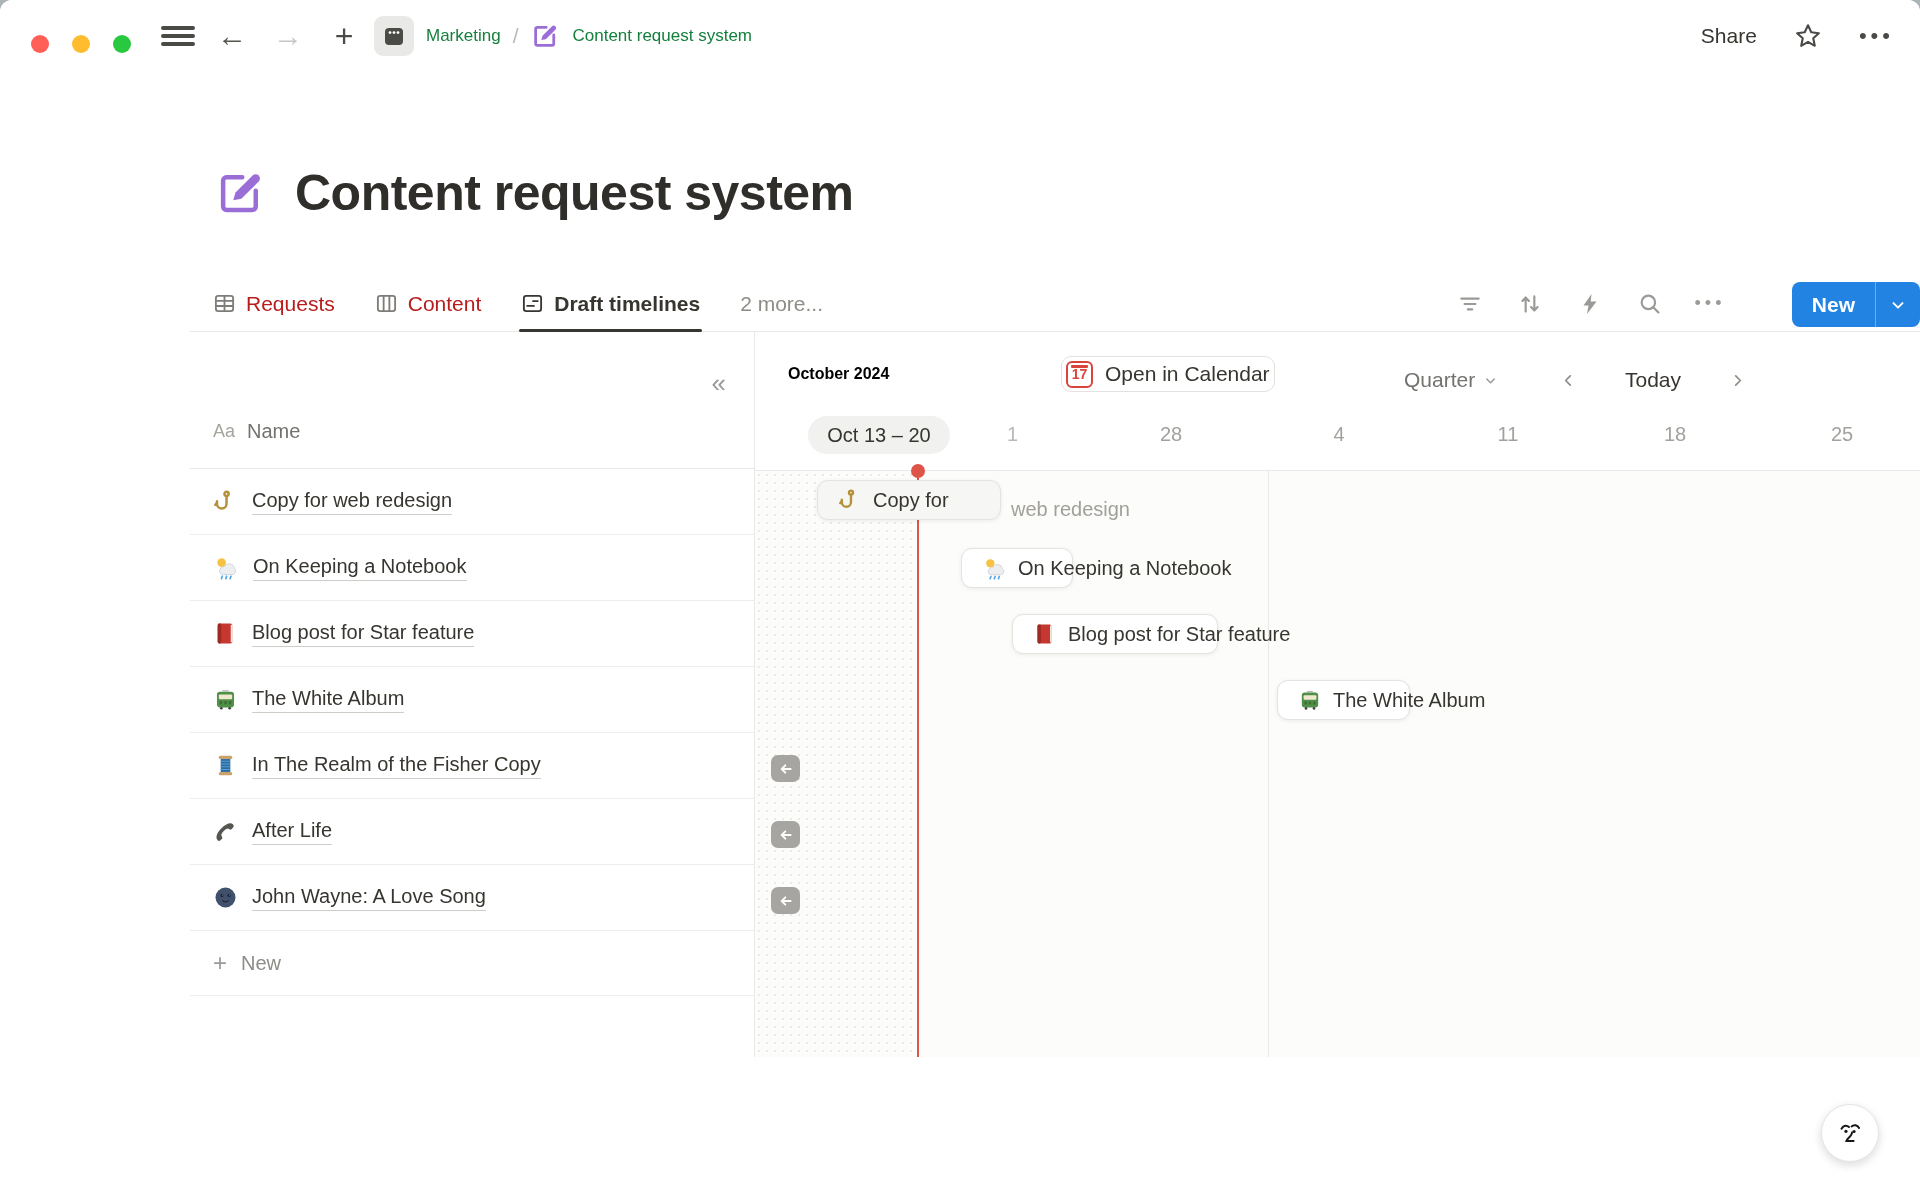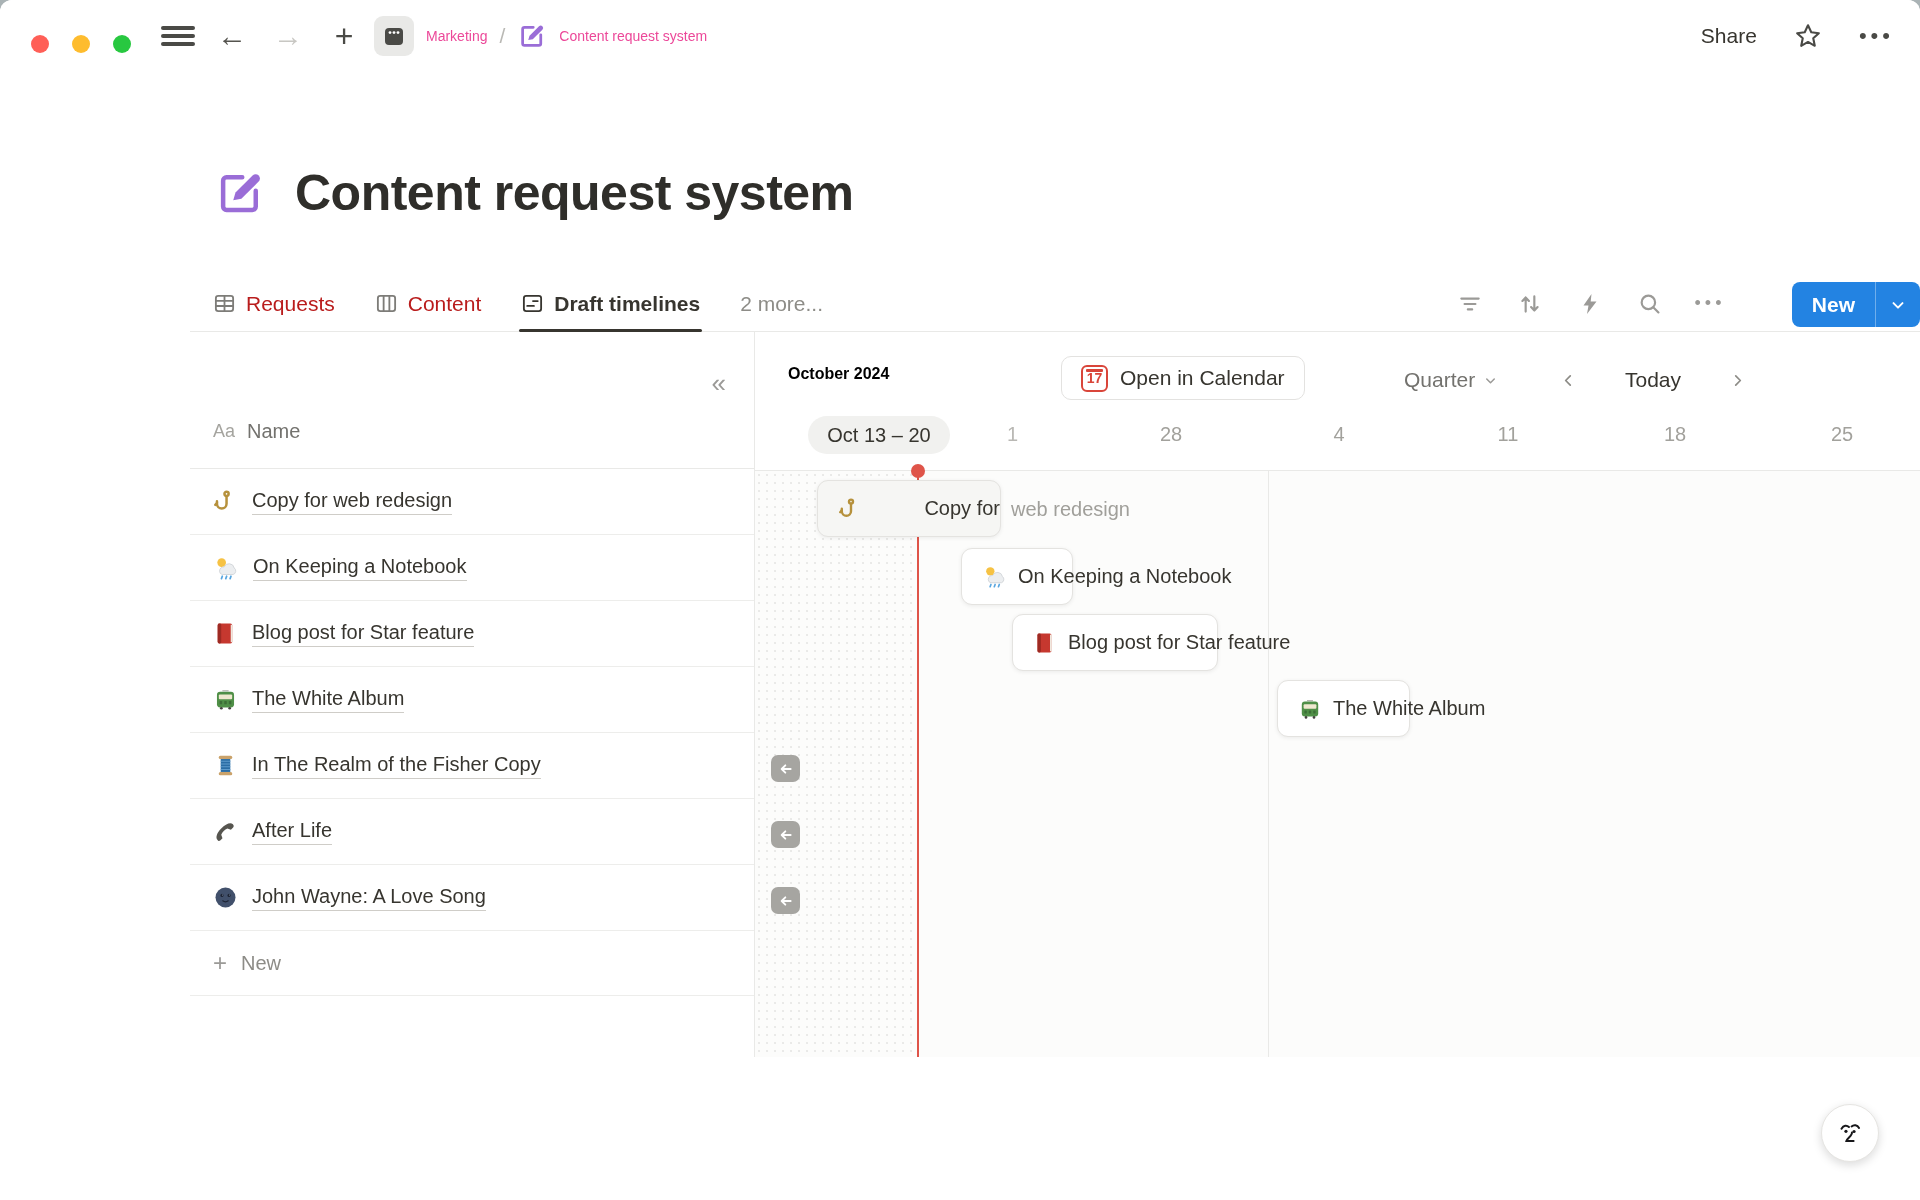--- a/index.html
+++ b/index.html
@@ -14,21 +14,21 @@
   .t-green { left:113px; background:#28c840; }
   .tb-icon { position:absolute; top:0; height:72px; display:flex; align-items:center; justify-content:center; cursor:pointer; }
   .hamburger { left:158px; width:40px; }
   .hamburger span { display:block; width:34px; height:4px; background:#4a4a46; border-radius:2px; margin:4px 0; }
   .nav-arrow { font-size:30px; line-height:72px; }
   .back { left:212px; width:40px; color:#55544f; }
   .fwd { left:268px; width:40px; color:#c8c7c3; }
   .plus { left:324px; width:40px; font-size:32px; color:#4a4a46; font-weight:300; }
   .crumb-wrap { position:absolute; left:374px; top:0; height:72px; display:flex; align-items:center; gap:12px; }
   .ws-icon { width:40px; height:40px; background:#e9e9e7; border-radius:9px; display:flex; align-items:center; justify-content:center; cursor:pointer; }
-  .crumb-txt { font-size:14px; color:#ec4899; cursor:pointer; }
+  .crumb-txt { font-size:17px; color:#15803d; cursor:pointer; }
   .crumb-sep { font-size:21px; color:#b9b8b4; }
   .tb-right { position:absolute; right:26px; top:0; height:72px; display:flex; align-items:center; gap:34px; }
   .share { font-size:21px; color:#37352f; cursor:pointer; }
   .dots { font-size:22px; letter-spacing:4px; color:#4a4a46; cursor:pointer; }
 
   
   .page-head { position:absolute; left:213px; top:164px; display:flex; align-items:center; gap:28px; }
   .page-title { font-size:50px; font-weight:700; letter-spacing:-0.5px; color:#2f2e2a; }
 
   
@@ -56,21 +56,21 @@
   .lrow:first-child { border-top:1px solid #e9e9e7; }
   .lrow-name { font-size:20px; color:#37352f; border-bottom:1.5px solid #cfcdc8; padding-bottom:2px; }
   .new-row { height:66px; display:flex; align-items:center; gap:14px; padding-left:23px; border-top:1px solid #ededeb; border-bottom:1px solid #ededeb; color:#8d8c87; font-size:20px; cursor:pointer; }
   .new-row .plus-g { font-size:24px; color:#9b9a97; font-weight:300; }
   .v-divider { position:absolute; left:754px; top:332px; width:1px; height:725px; background:#e9e9e7; }
 
   
   .timeline { position:absolute; left:755px; top:332px; right:0; height:725px; }
   .tl-header { position:absolute; left:0; top:0; width:100%; height:80px; }
   .month-label { position:absolute; left:33px; top:33px; font-size:16px; font-weight:700; color:#000000; }
-  .open-cal { position:absolute; left:306px; top:24px; height:44px; display:flex; align-items:center; gap:12px; padding:0 19px; border:1px solid #e3e2e0; border-radius:10px; background:#fff; cursor:pointer;justify-content:space-between; }
+  .open-cal { position:absolute; left:306px; top:24px; height:36px; display:flex; align-items:center; gap:12px; padding:0 4px; border:1px solid #e3e2e0; border-radius:10px; background:#fff; cursor:pointer;justify-content:space-between; }
   .cal-ic { width:27px; height:27px; border:2.5px solid #d9453a; border-radius:6px; color:#d9453a; font-size:14px; font-weight:700; display:flex; align-items:center; justify-content:center; position:relative; }
   .cal-ic::before { content:""; position:absolute; top:2px; left:3px; right:3px; height:3px; background:#d9453a; border-radius:1px; }
   .open-cal-label { font-size:21px; color:#37352f; }
   .zoom-select { position:absolute; left:649px; top:24px; height:48px; display:flex; align-items:center; gap:8px; font-size:21px; color:#73726e; cursor:pointer; }
   .today-nav { position:absolute; left:805px; top:24px; height:48px; display:flex; align-items:center; gap:48px; }
   .nav-chev { cursor:pointer; display:flex; align-items:center; }
   .today-label { font-size:21px; color:#37352f; cursor:pointer; }
 
   .date-row { position:absolute; left:0; top:84px; width:100%; height:42px; }
   .range-pill { position:absolute; left:53px; top:0; width:142px; height:38px; background:#f1f1ef; border-radius:19px; display:flex; align-items:center; justify-content:center; font-size:20px; color:#37352f; cursor:pointer; z-index:2; }
@@ -78,21 +78,21 @@
   .tick-partial { position:absolute; left:252px; top:7px; font-size:20px; color:#b9b8b4; }
 
   .grid { position:absolute; left:0; top:138px; right:0; height:587px; background:#fcfcfb; border-top:1px solid #e9e9e7; }
   .past-dots { position:absolute; left:0; top:0; width:162px; height:100%;
       background-image:radial-gradient(rgba(55,53,47,0.09) 1.2px, transparent 1.2px);
       background-size:8px 8px; }
   .month-line { position:absolute; left:513px; top:0; width:1px; height:100%; background:#e9e9e7; }
   .today-line { position:absolute; left:162px; top:0; width:2px; height:100%; background:#df5449; z-index:1; }
   .today-dot { position:absolute; left:156px; top:-7px; width:14px; height:14px; border-radius:50%; background:#df5449; z-index:5; }
 
-  .tl-bar { position:absolute; height:57px; background:#fff; border:1px solid #e4e3e0; border-radius:11px; box-shadow:0 1px 4px rgba(15,15,15,0.07); display:flex; align-items:center; gap:11px; padding-left:20px; white-space:nowrap; cursor:pointer; z-index:2;justify-content:space-between; }
+  .tl-bar { position:absolute; height:40px; background:#fff; border:1px solid #e4e3e0; border-radius:11px; box-shadow:0 1px 4px rgba(15,15,15,0.07); display:flex; align-items:center; gap:11px; padding-left:20px; white-space:nowrap; cursor:pointer; z-index:2; }
   .tl-bar .bar-label { font-size:20px; color:#37352f; }
   .bar-a { left:62px; top:9px; width:184px; background:#f6f6f4; overflow:hidden; z-index:3; }
   .bar-a-wrap { position:absolute; left:62px; top:9px; width:184px; height:57px; z-index:3; }
   .bar-overflow { position:absolute; left:194px; top:50%; transform:translateY(-50%); font-size:20px; color:#a09f9a; white-space:nowrap; }
   .bar-b { left:206px; top:77px; width:112px; }
   .bar-c { left:257px; top:143px; width:206px; }
   .bar-d { left:522px; top:209px; width:133px; }
 
   .jump-btn { position:absolute; left:16px; width:29px; height:27px; background:#a6a5a1; border-radius:7px; display:flex; align-items:center; justify-content:center; cursor:pointer; z-index:4; }
   .jb-1 { top:284px; } .jb-2 { top:350px; } .jb-3 { top:416px; }

